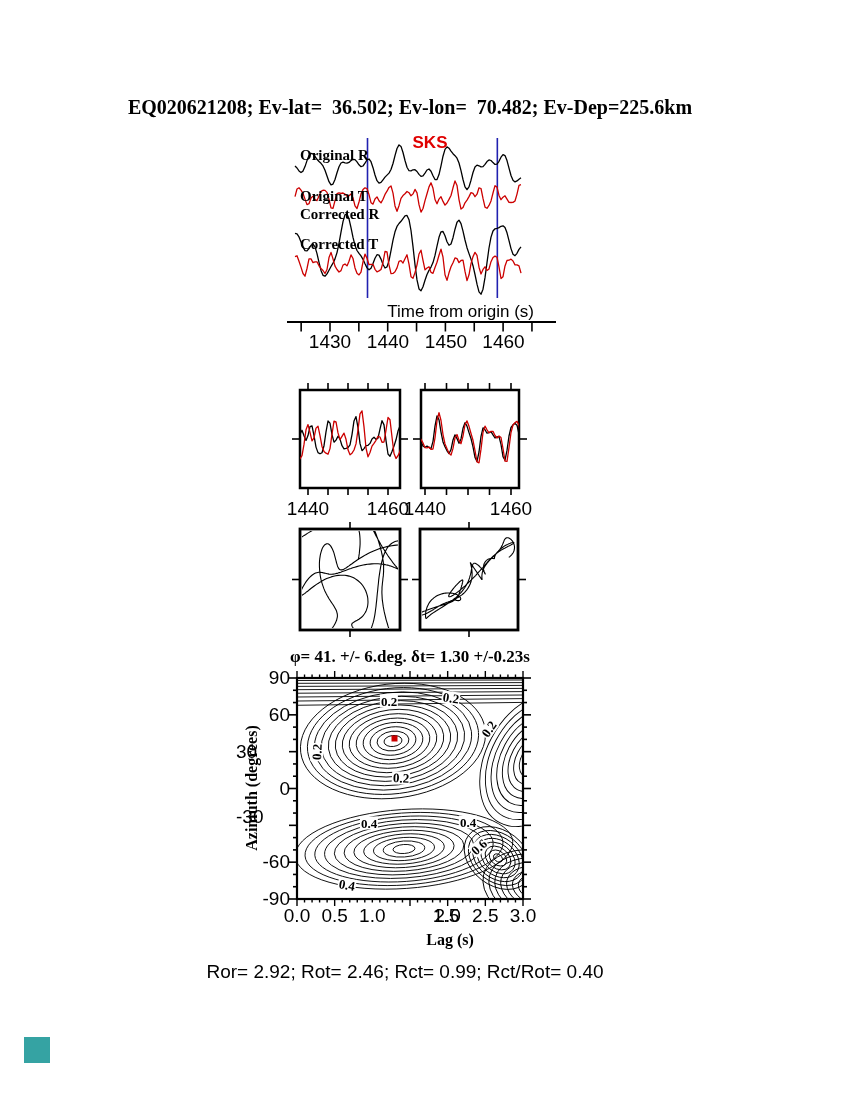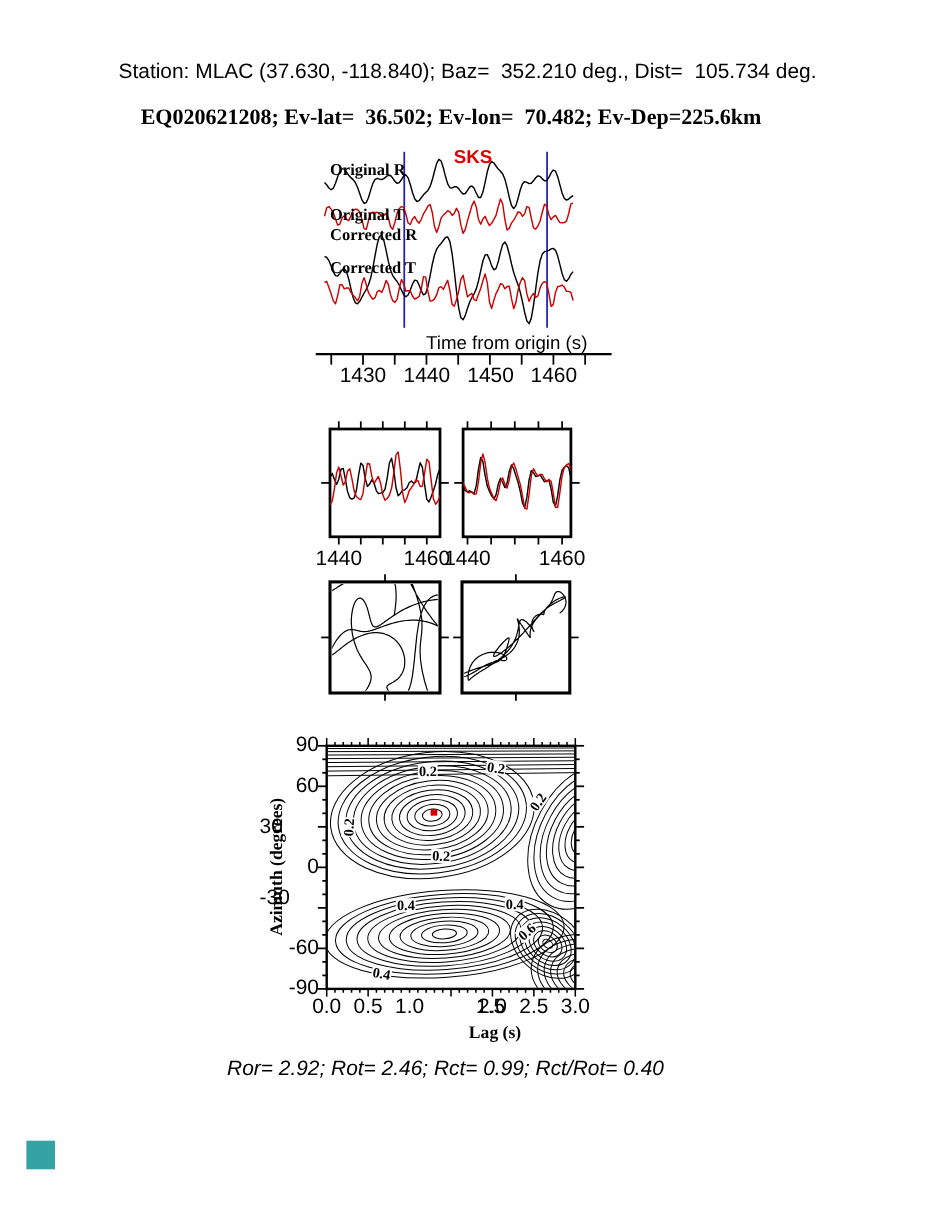--- a/index.html
+++ b/index.html
@@ -11,21 +11,21 @@
   .t-serif-b{font-family:"Liberation Serif",serif;font-weight:bold;color:#000;}
   .title1{font-size:19px;top:55px;left:0;width:850px;text-align:center;}
   .title2{font-size:20px;top:96px;left:0;width:820px;text-align:center;}
   .sks{font-size:17px;font-weight:bold;top:133px;left:400px;width:60px;text-align:center;}
   .trace-label{font-size:15px;left:300px;}
   .time-label{font-size:17px;top:302px;left:334px;width:200px;text-align:right;}
   .ticklab{font-size:19px;}
   .c-title{font-size:17px;top:647px;left:0;width:820px;text-align:center;}
   .az-label{font-size:16px;left:252px;top:788px;transform:translate(-50%,-50%) rotate(-90deg);transform-origin:center;}
   .lag-label{font-size:16px;top:931px;left:0;width:820px;text-align:center;padding-left:40px;}
-  .footer{font-size:19px;top:961px;left:0;width:810px;text-align:center;font-style:italic;}
+  .footer{font-size:19px;top:961px;left:0;width:810px;text-align:center;}
   .clabel{font-size:13px;font-family:"Liberation Serif",serif;font-weight:bold;color:#000;
           background:#ffffff;line-height:13px;padding:0 1px;}
   .corner-square{position:absolute;left:24px;top:1037px;width:26px;height:26px;}
 </style>
 </head>
 <body>
 
 <div id="canvas">
   <svg id="figure-svg" width="850" height="1100">
       <defs>
@@ -268,21 +268,20 @@
         <ellipse cx="538" cy="888" rx="26" ry="17" fill="none" stroke="#000" stroke-width="0.9" transform="rotate(14 538 888)"></ellipse>
         <ellipse cx="538" cy="888" rx="32" ry="21" fill="none" stroke="#000" stroke-width="0.9" transform="rotate(14 538 888)"></ellipse>
         <ellipse cx="538" cy="888" rx="38" ry="25" fill="none" stroke="#000" stroke-width="0.9" transform="rotate(14 538 888)"></ellipse>
         <ellipse cx="538" cy="888" rx="44" ry="29" fill="none" stroke="#000" stroke-width="0.9" transform="rotate(14 538 888)"></ellipse>
         <ellipse cx="538" cy="888" rx="50" ry="33" fill="none" stroke="#000" stroke-width="0.9" transform="rotate(14 538 888)"></ellipse>
         <ellipse cx="538" cy="888" rx="56" ry="37" fill="none" stroke="#000" stroke-width="0.9" transform="rotate(14 538 888)"></ellipse>
       </g>
       <rect x="391.5" y="735.5" width="6" height="6" fill="#cc0000"></rect>
     </svg>
 
-  <div class="abs t-sans title1">Station: MLAC (37.630, -118.840); Baz=  352.210 deg., Dist=  105.734 deg.</div>
   <div class="abs t-serif-b title2">EQ020621208; Ev-lat=  36.502; Ev-lon=  70.482; Ev-Dep=225.6km</div>
 
   <div class="abs t-sans sks" style="color:#e00000;">SKS</div>
 
   <div class="abs t-serif-b trace-label" style="top:147px">Original R</div>
   <div class="abs t-serif-b trace-label" style="top:188px">Original T</div>
   <div class="abs t-serif-b trace-label" style="top:206px">Corrected R</div>
   <div class="abs t-serif-b trace-label" style="top:236px">Corrected T</div>
 
   <div class="abs t-sans time-label">Time from origin (s)</div>
@@ -293,20 +292,21 @@
       <div class="abs t-sans ticklab" style="left: 416px; top: 331px; width: 60px; text-align: center;">1450</div>
       <div class="abs t-sans ticklab" style="left: 473.5px; top: 331px; width: 60px; text-align: center;">1460</div>
     </div>
   <div id="pair-ticklabels">
       <div class="abs t-sans ticklab" style="left: 278px; top: 498px; width: 60px; text-align: center;">1440</div>
       <div class="abs t-sans ticklab" style="left: 358px; top: 498px; width: 60px; text-align: center;">1460</div>
       <div class="abs t-sans ticklab" style="left: 395px; top: 498px; width: 60px; text-align: center;">1440</div>
       <div class="abs t-sans ticklab" style="left: 481px; top: 498px; width: 60px; text-align: center;">1460</div>
     </div>
 
+  <div class="abs t-serif-b c-title">φ= 41. +/- 6.deg. δt= 1.30 +/-0.23s</div>
   <div class="abs t-serif-b az-label">Azimuth (degrees)</div>
   <div id="contour-yticklabels">
       <div class="abs t-sans ticklab" style="left: 236px; top: 667px; width: 54px; text-align: right;">90</div>
       <div class="abs t-sans ticklab" style="left: 236px; top: 703.833px; width: 54px; text-align: right;">60</div>
       <div class="abs t-sans ticklab" style="left: 236px; top: 740.667px; width: 54px; text-align: left;">30</div>
       <div class="abs t-sans ticklab" style="left: 236px; top: 777.5px; width: 54px; text-align: right;">0</div>
       <div class="abs t-sans ticklab" style="left: 236px; top: 806px; width: 54px; ">-30</div>
       <div class="abs t-sans ticklab" style="left: 236px; top: 851.167px; width: 54px; text-align: right;">-60</div>
       <div class="abs t-sans ticklab" style="left: 236px; top: 888px; width: 54px; text-align: right;">-90</div>
     </div>

